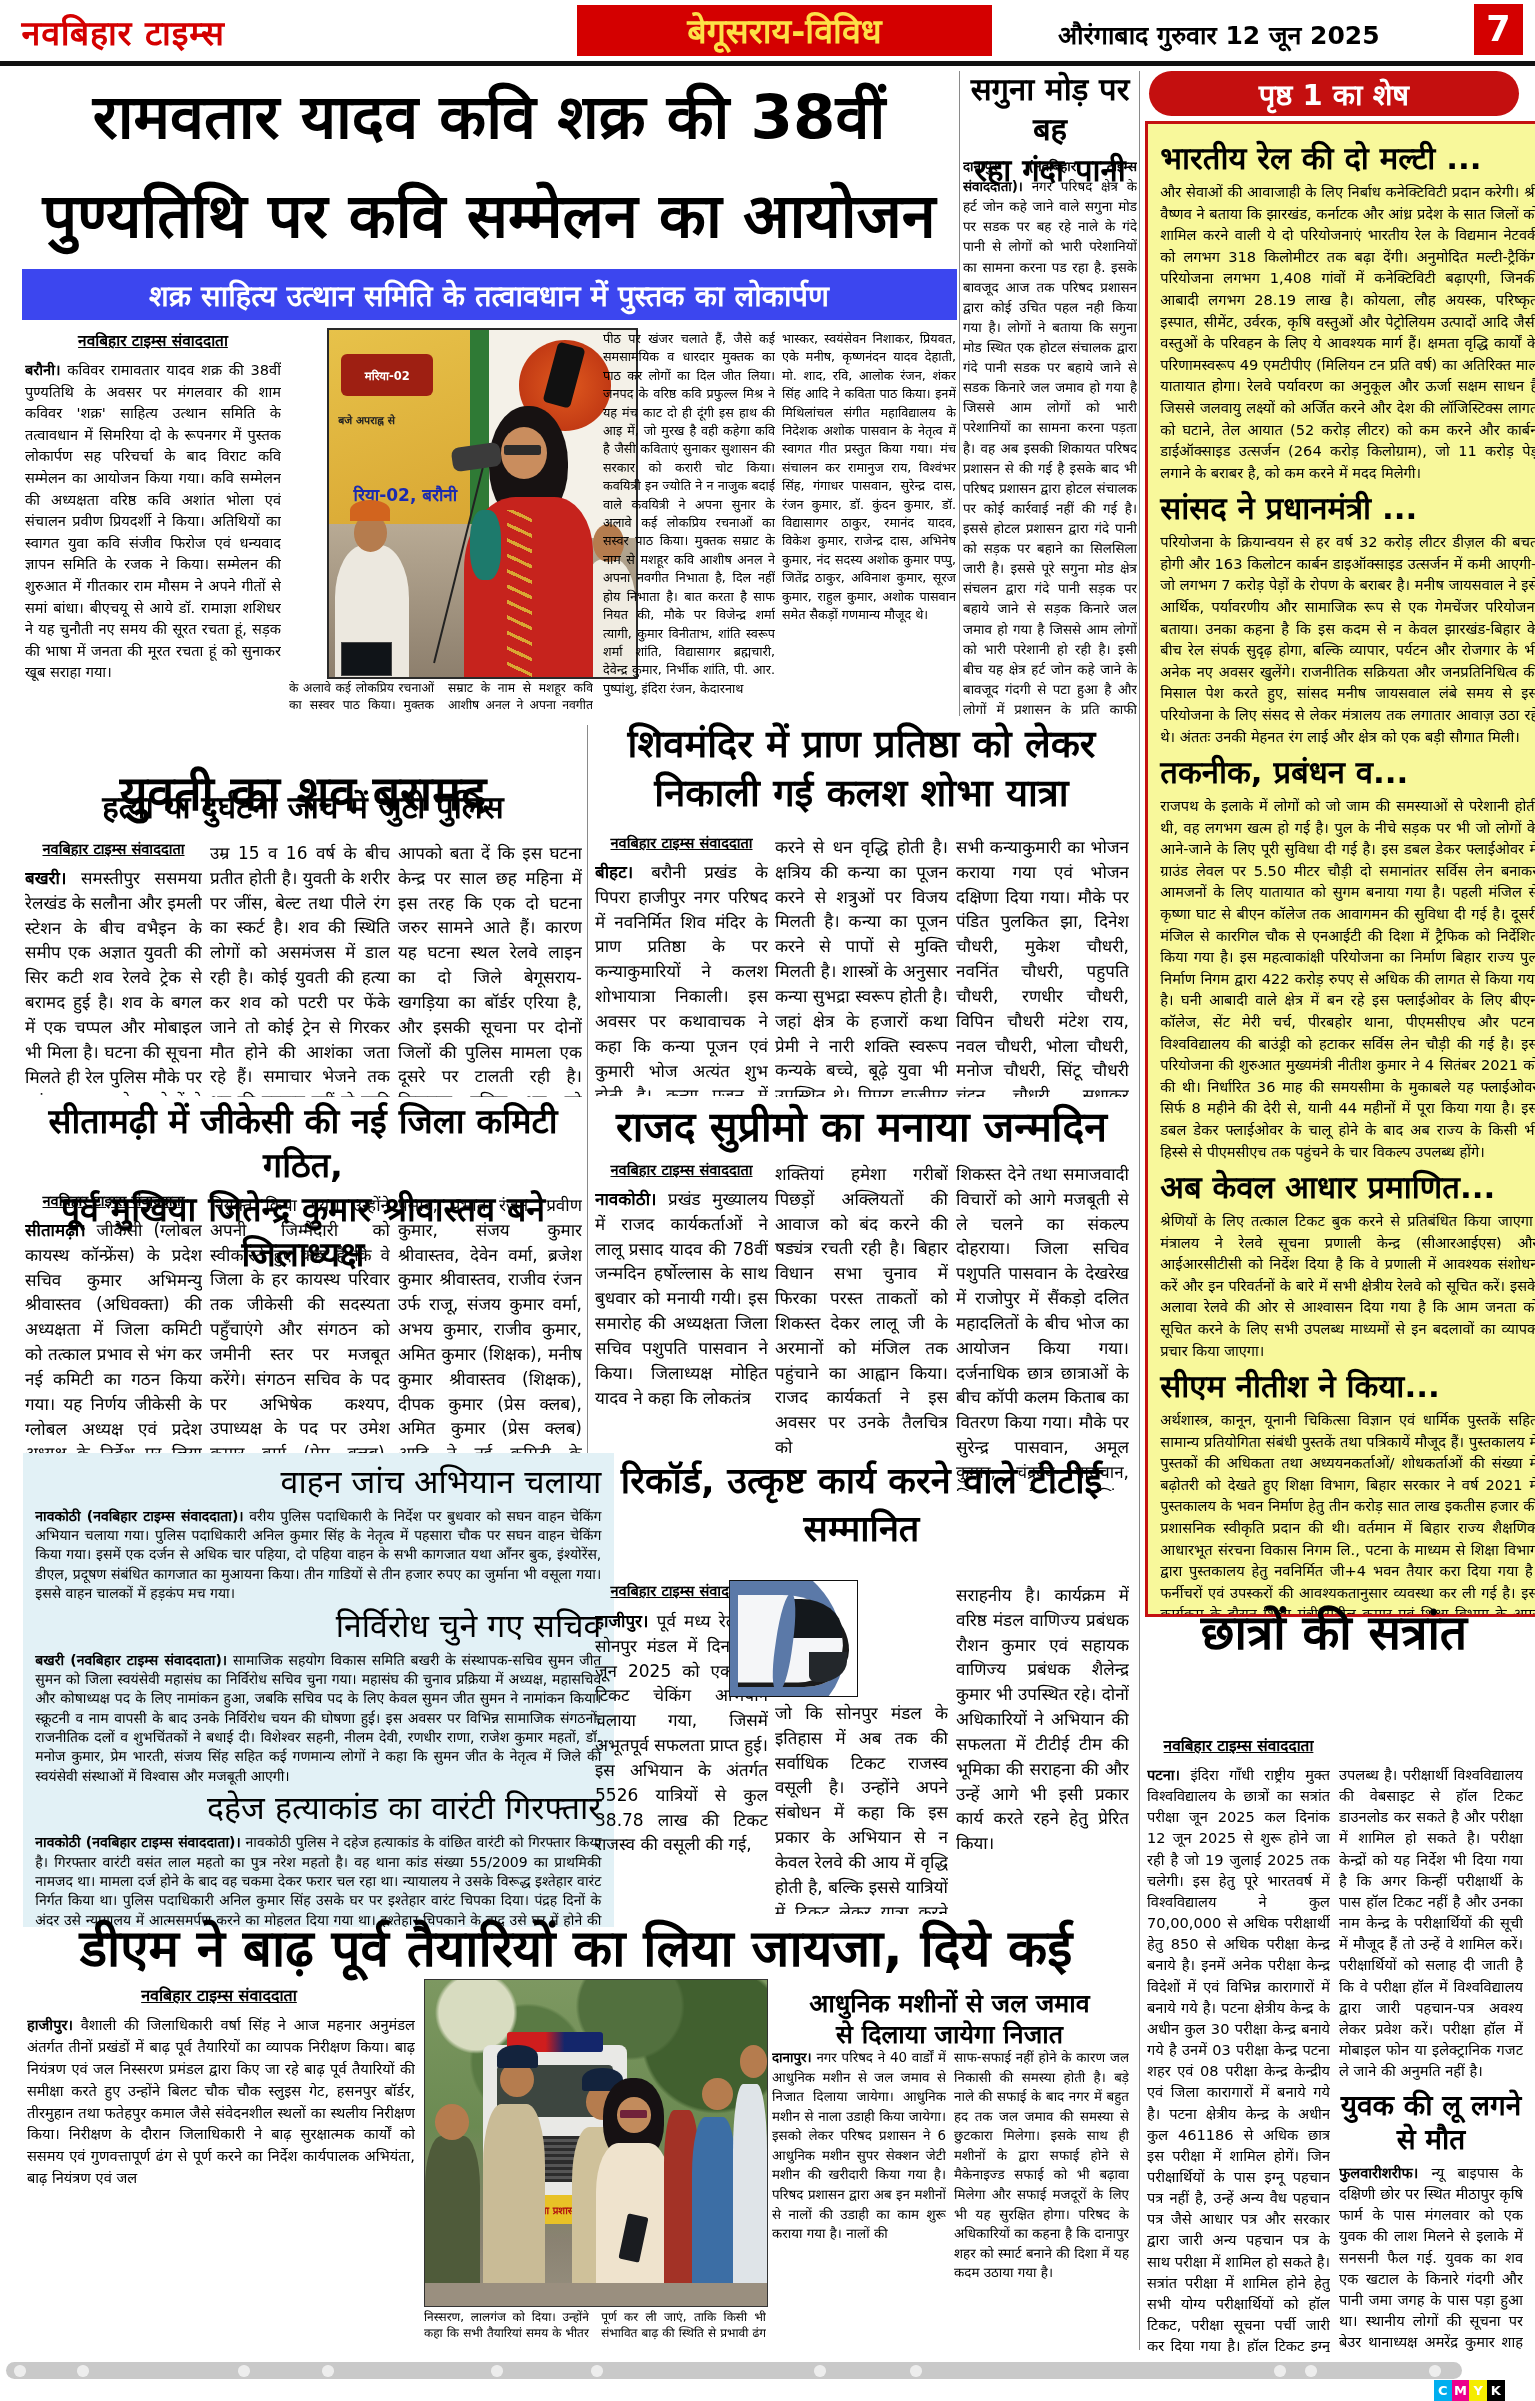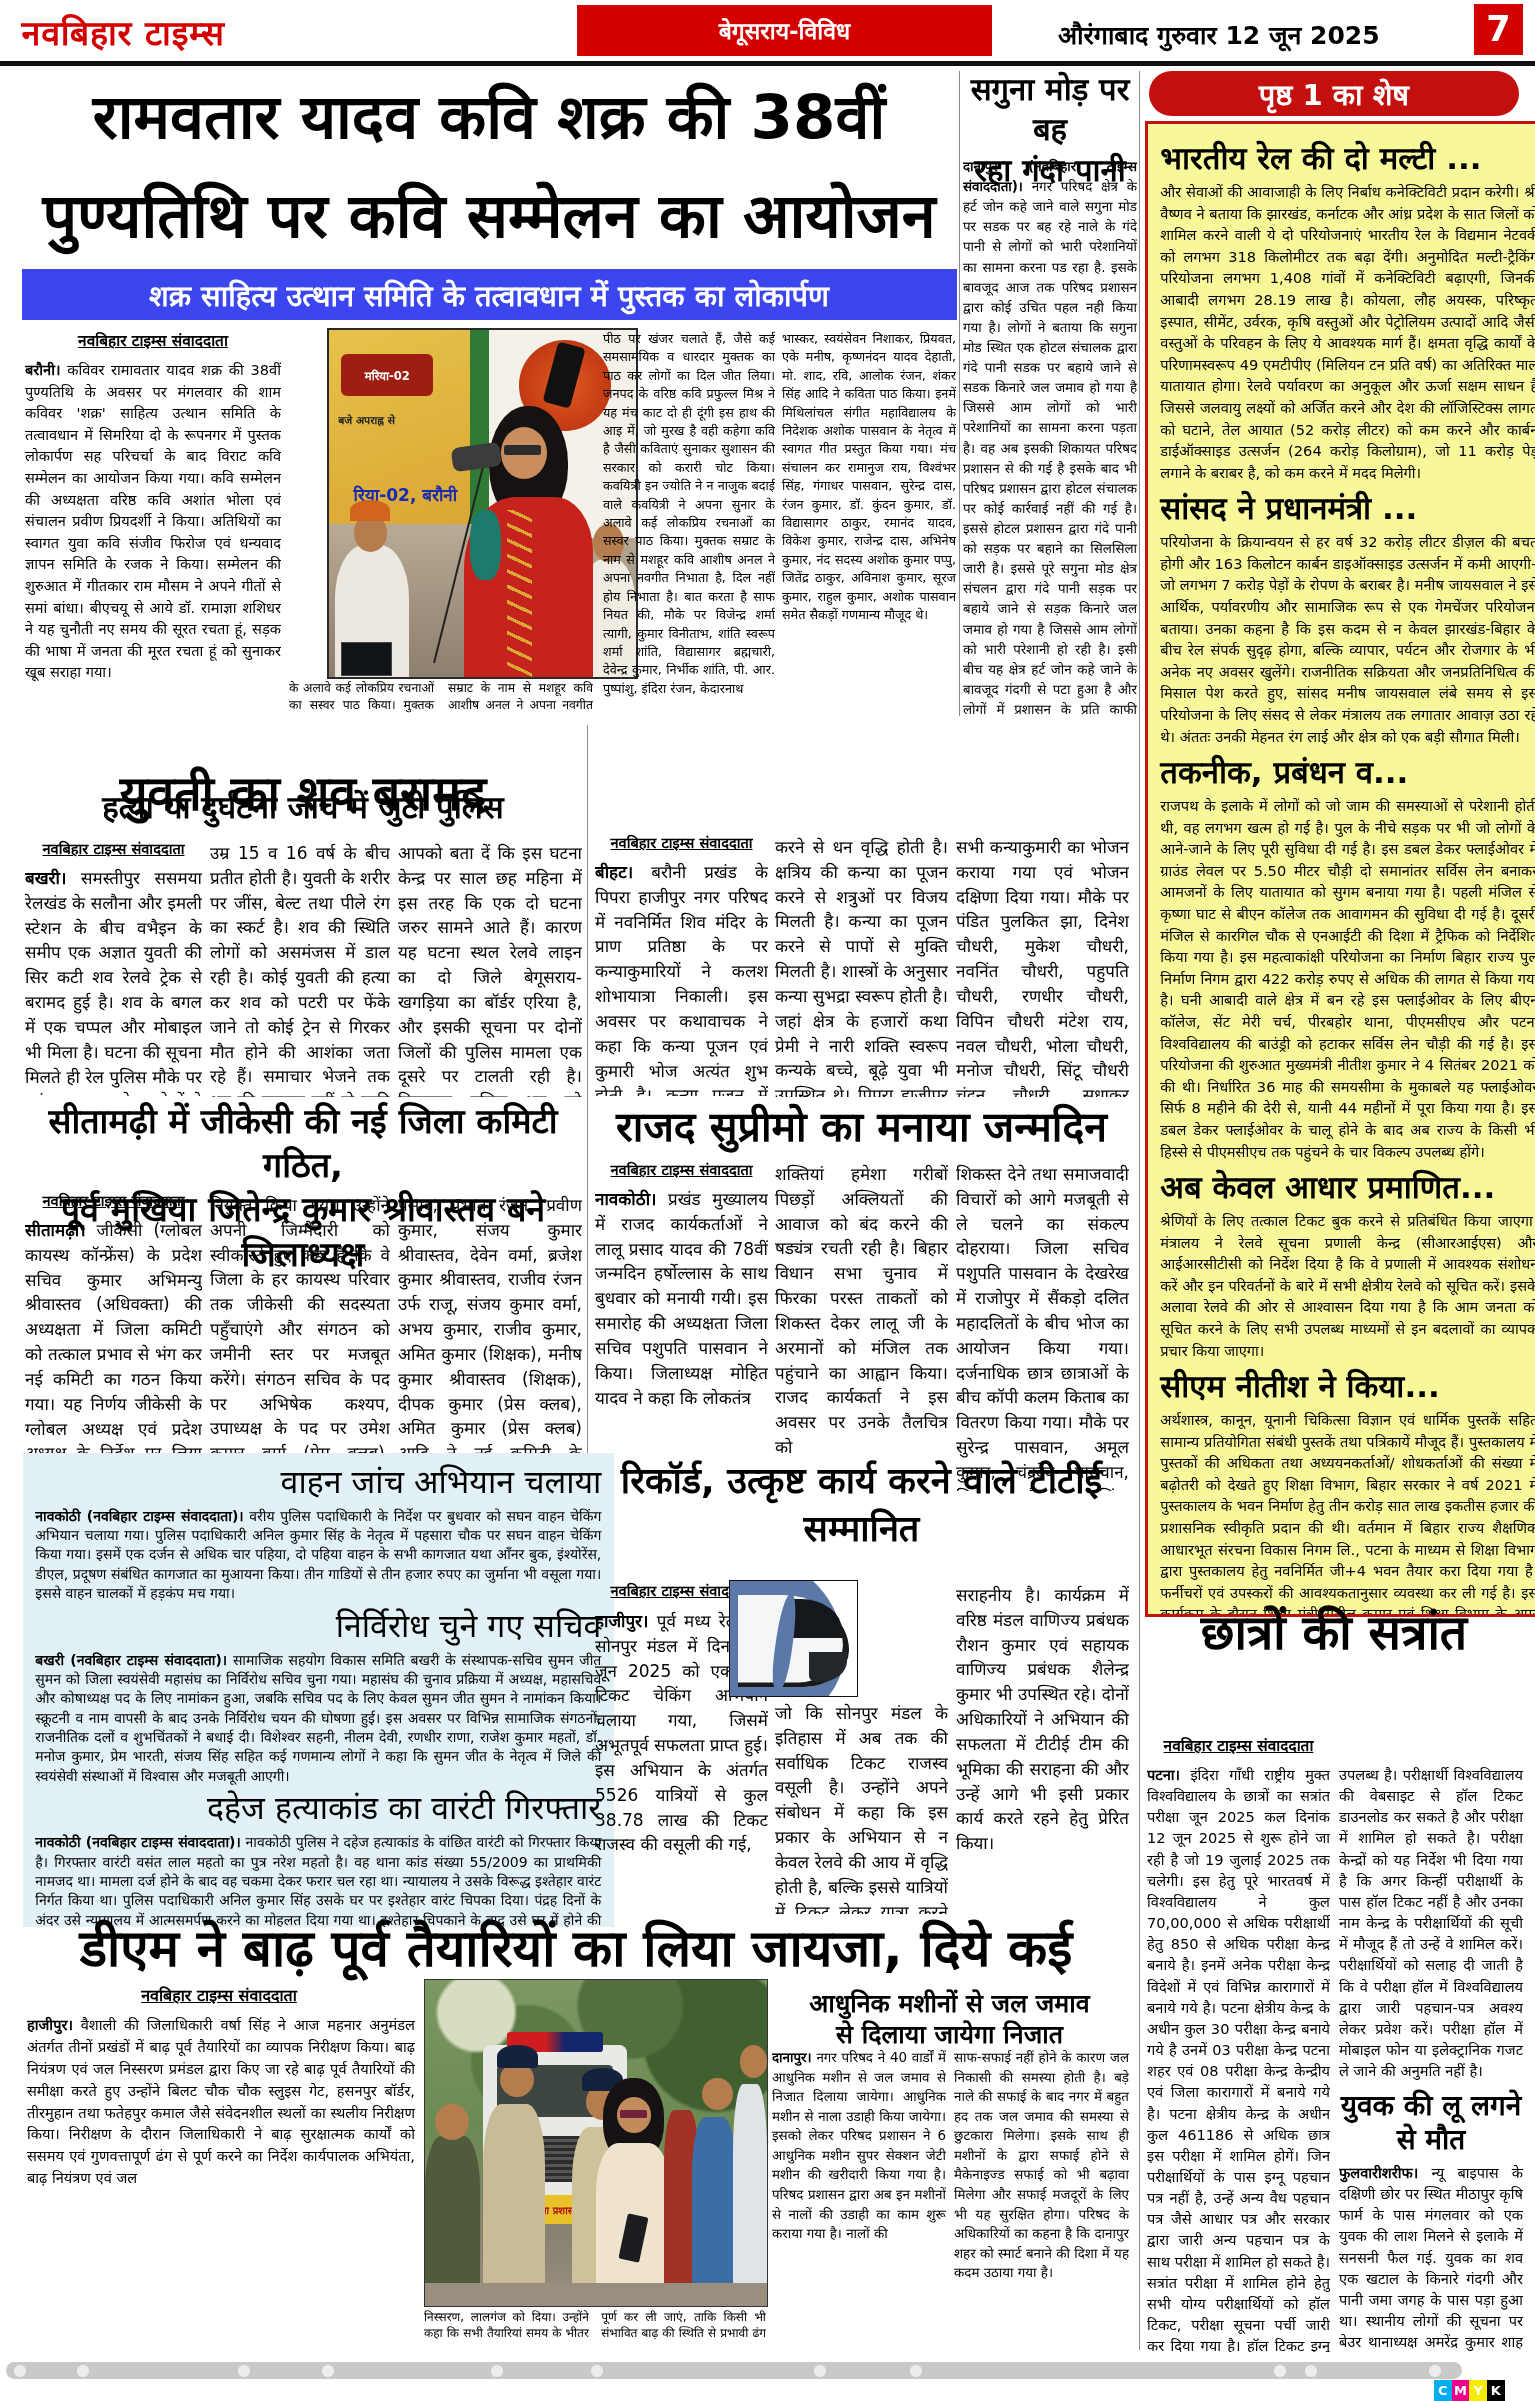--- a/index.html
+++ b/index.html
@@ -7,21 +7,21 @@
   #page{position:relative;width:1535px;height:2401px;background:#fff;overflow:hidden;}
   .abs{position:absolute;}
   .hl{font-weight:bold;text-align:center;line-height:1.22;color:#000;}
   .body-txt{font-size:17px;line-height:1.46;text-align:justify;overflow:hidden;}
   .byline{font-weight:bold;text-decoration:underline;text-align:center;font-size:15.4px;}
   .dl{font-weight:bold;}
   .vrule{position:absolute;width:0.8px;background:#8a8a8a;}
   
   .paper-name{font-size:34px;font-weight:bold;color:#d40000;letter-spacing:0.8px;}
   .section-box{background:#d40000;display:flex;align-items:center;justify-content:center;}
-  .section-box span{color:#ffffff;font-weight:bold;font-size:23px;}
+  .section-box span{color:#fde047;font-weight:bold;font-size:34px;}
   .date-text{font-size:25px;font-weight:bold;}
   .page-box{background:#d40000;display:flex;align-items:center;justify-content:center;}
   .page-box span{color:#fff;font-weight:bold;font-size:35px;}
   .black-rule{background:#111;}
   
   .kicker{background:#3c46ef;display:flex;align-items:center;justify-content:center;}
   .kicker span{color:#fff;font-weight:bold;font-size:29px;}
   
   .pill{background:#c40f0f;border-radius:23px;display:flex;align-items:center;justify-content:center;}
   .pill span{color:#fff;font-weight:bold;font-size:29px;}
@@ -175,20 +175,24 @@
   <div class="abs hl" style="left:23px;top:764px;width:560px;font-size:48px;">युवती का शव बरामद</div>
   <div class="abs hl" style="left:23px;top:789px;width:560px;font-size:31px;">हत्या या दुर्घटना जांच में जुटी पुलिस</div>
   <div class="abs byline" style="left:25px;top:838px;width:177px;font-size:14.6px;">नवबिहार टाइम्स संवाददाता</div>
   <div class="abs body-txt" style="left:25px;top:866px;width:177px;height:230px;">
     <span class="dl">बखरी।</span>
     <span>समस्तीपुर ससमया रेलखंड के सलौना और इमली स्टेशन के बीच वभैइन के समीप एक अज्ञात युवती की सिर कटी शव रेलवे ट्रेक से बरामद हुई है। शव के बगल में एक चप्पल और मोबाइल भी मिला है। घटना की सूचना मिलते ही रेल पुलिस मौके पर पहुंच कर शव को कब्जे में ले लिया। देखने से युवती की</span>
   </div>
   <div class="abs body-txt" style="left:210px;top:841px;width:180px;height:256px;">उम्र 15 व 16 वर्ष के बीच प्रतीत होती है। युवती के शरीर पर जींस, बेल्ट तथा पीले रंग का स्कर्ट है। शव की स्थिति लोगों को असमंजस में डाल रही है। कोई युवती की हत्या कर शव को पटरी पर फेंके जाने तो कोई ट्रेन से गिरकर मौत होने की आशंका जता रहे हैं। समाचार भेजने तक शव की पहचान नहीं हो सकी है। स्थानीय लोगों ने कहा कि युवती इस मामले की जांच से ही खुलेगा राज।</div>
   <div class="abs body-txt" style="left:398px;top:841px;width:184px;height:256px;">आपको बता दें कि इस घटना केन्द्र पर साल छह  महिना में इस तरह कि एक दो घटना जरुर सामने आते हैं। कारण यह घटना स्थल रेलवे लाइन का दो जिले बेगूसराय- खगड़िया का बॉर्डर एरिया है, और इसकी सूचना पर दोनों जिलों की पुलिस मामला एक दूसरे पर टालती रही है। फिलहाल पुलिस शव को पोस्टमार्टम के लिए भेजकर मामले की जांच में जुट गई है।</div>
 
+  <div class="abs hl" style="left:593px;top:720px;width:537px;font-size:38px;line-height:1.3;">
+    <div>शिवमंदिर में प्राण प्रतिष्ठा को लेकर</div>
+    <div>निकाली गई कलश शोभा यात्रा</div>
+  </div>
   <div class="abs byline" style="left:595px;top:832px;width:173px;font-size:14.6px;">नवबिहार टाइम्स संवाददाता</div>
   <div class="abs body-txt" style="left:595px;top:860px;width:173px;height:236px;">
     <span class="dl">बीहट।</span>
     <span>बरौनी प्रखंड के पिपरा हाजीपुर नगर परिषद  में नवनिर्मित शिव मंदिर के प्राण प्रतिष्ठा के पर कन्याकुमारियों ने कलश शोभायात्रा निकाली। इस अवसर पर कथावाचक ने कहा कि कन्या पूजन एवं कुमारी भोज अत्यंत शुभ होती है। कन्या पूजन में जाति का भेद भूलकर ही कन्या का पूजन करना चाहिए। ब्राह्मण कन्या का पूजन करने से विद्या बुद्धि मिलती है। वैश्य कन्या का पूजन</span>
   </div>
   <div class="abs body-txt" style="left:775px;top:835px;width:173px;height:262px;">करने से धन वृद्धि होती है। क्षत्रिय की कन्या का पूजन करने से शत्रुओं पर विजय मिलती है। कन्या का पूजन करने से पापों से मुक्ति मिलती है।  शास्त्रों के अनुसार कन्या सुभद्रा स्वरूप होती है। जहां क्षेत्र के हजारों कथा प्रेमी ने नारी शक्ति स्वरूप कन्यके बच्चे, बूढ़े युवा भी उपस्थित थे। पिपरा हाजीपुर नगर परिषद क्षेत्र के दर्जनों कन्या का पूजन कर</div>
   <div class="abs body-txt" style="left:956px;top:835px;width:173px;height:262px;">सभी  कन्याकुमारी का भोजन कराया गया एवं भोजन दक्षिणा दिया गया। मौके  पर पंडित पुलकित झा, दिनेश चौधरी, मुकेश चौधरी, नवनिंत चौधरी, पहुपति चौधरी, रणधीर चौधरी, विपिन चौधरी मंटेश राय, नवल चौधरी, भोला चौधरी, मनोज चौधरी, सिंटू चौधरी चंदन चौधरी, सुधाकर चौधरी, हरिनंदन सिंह, मुकेश कुमार समस्त पिपरा हाजीपुर पंचायत के सदस्य आदि उपस्थित थे।</div>
 
   <div class="abs hl" style="left:23px;top:1099px;width:560px;font-size:34px;line-height:1.3;">
     <div>सीतामढ़ी में जीकेसी की नई जिला कमिटी गठित,</div>

